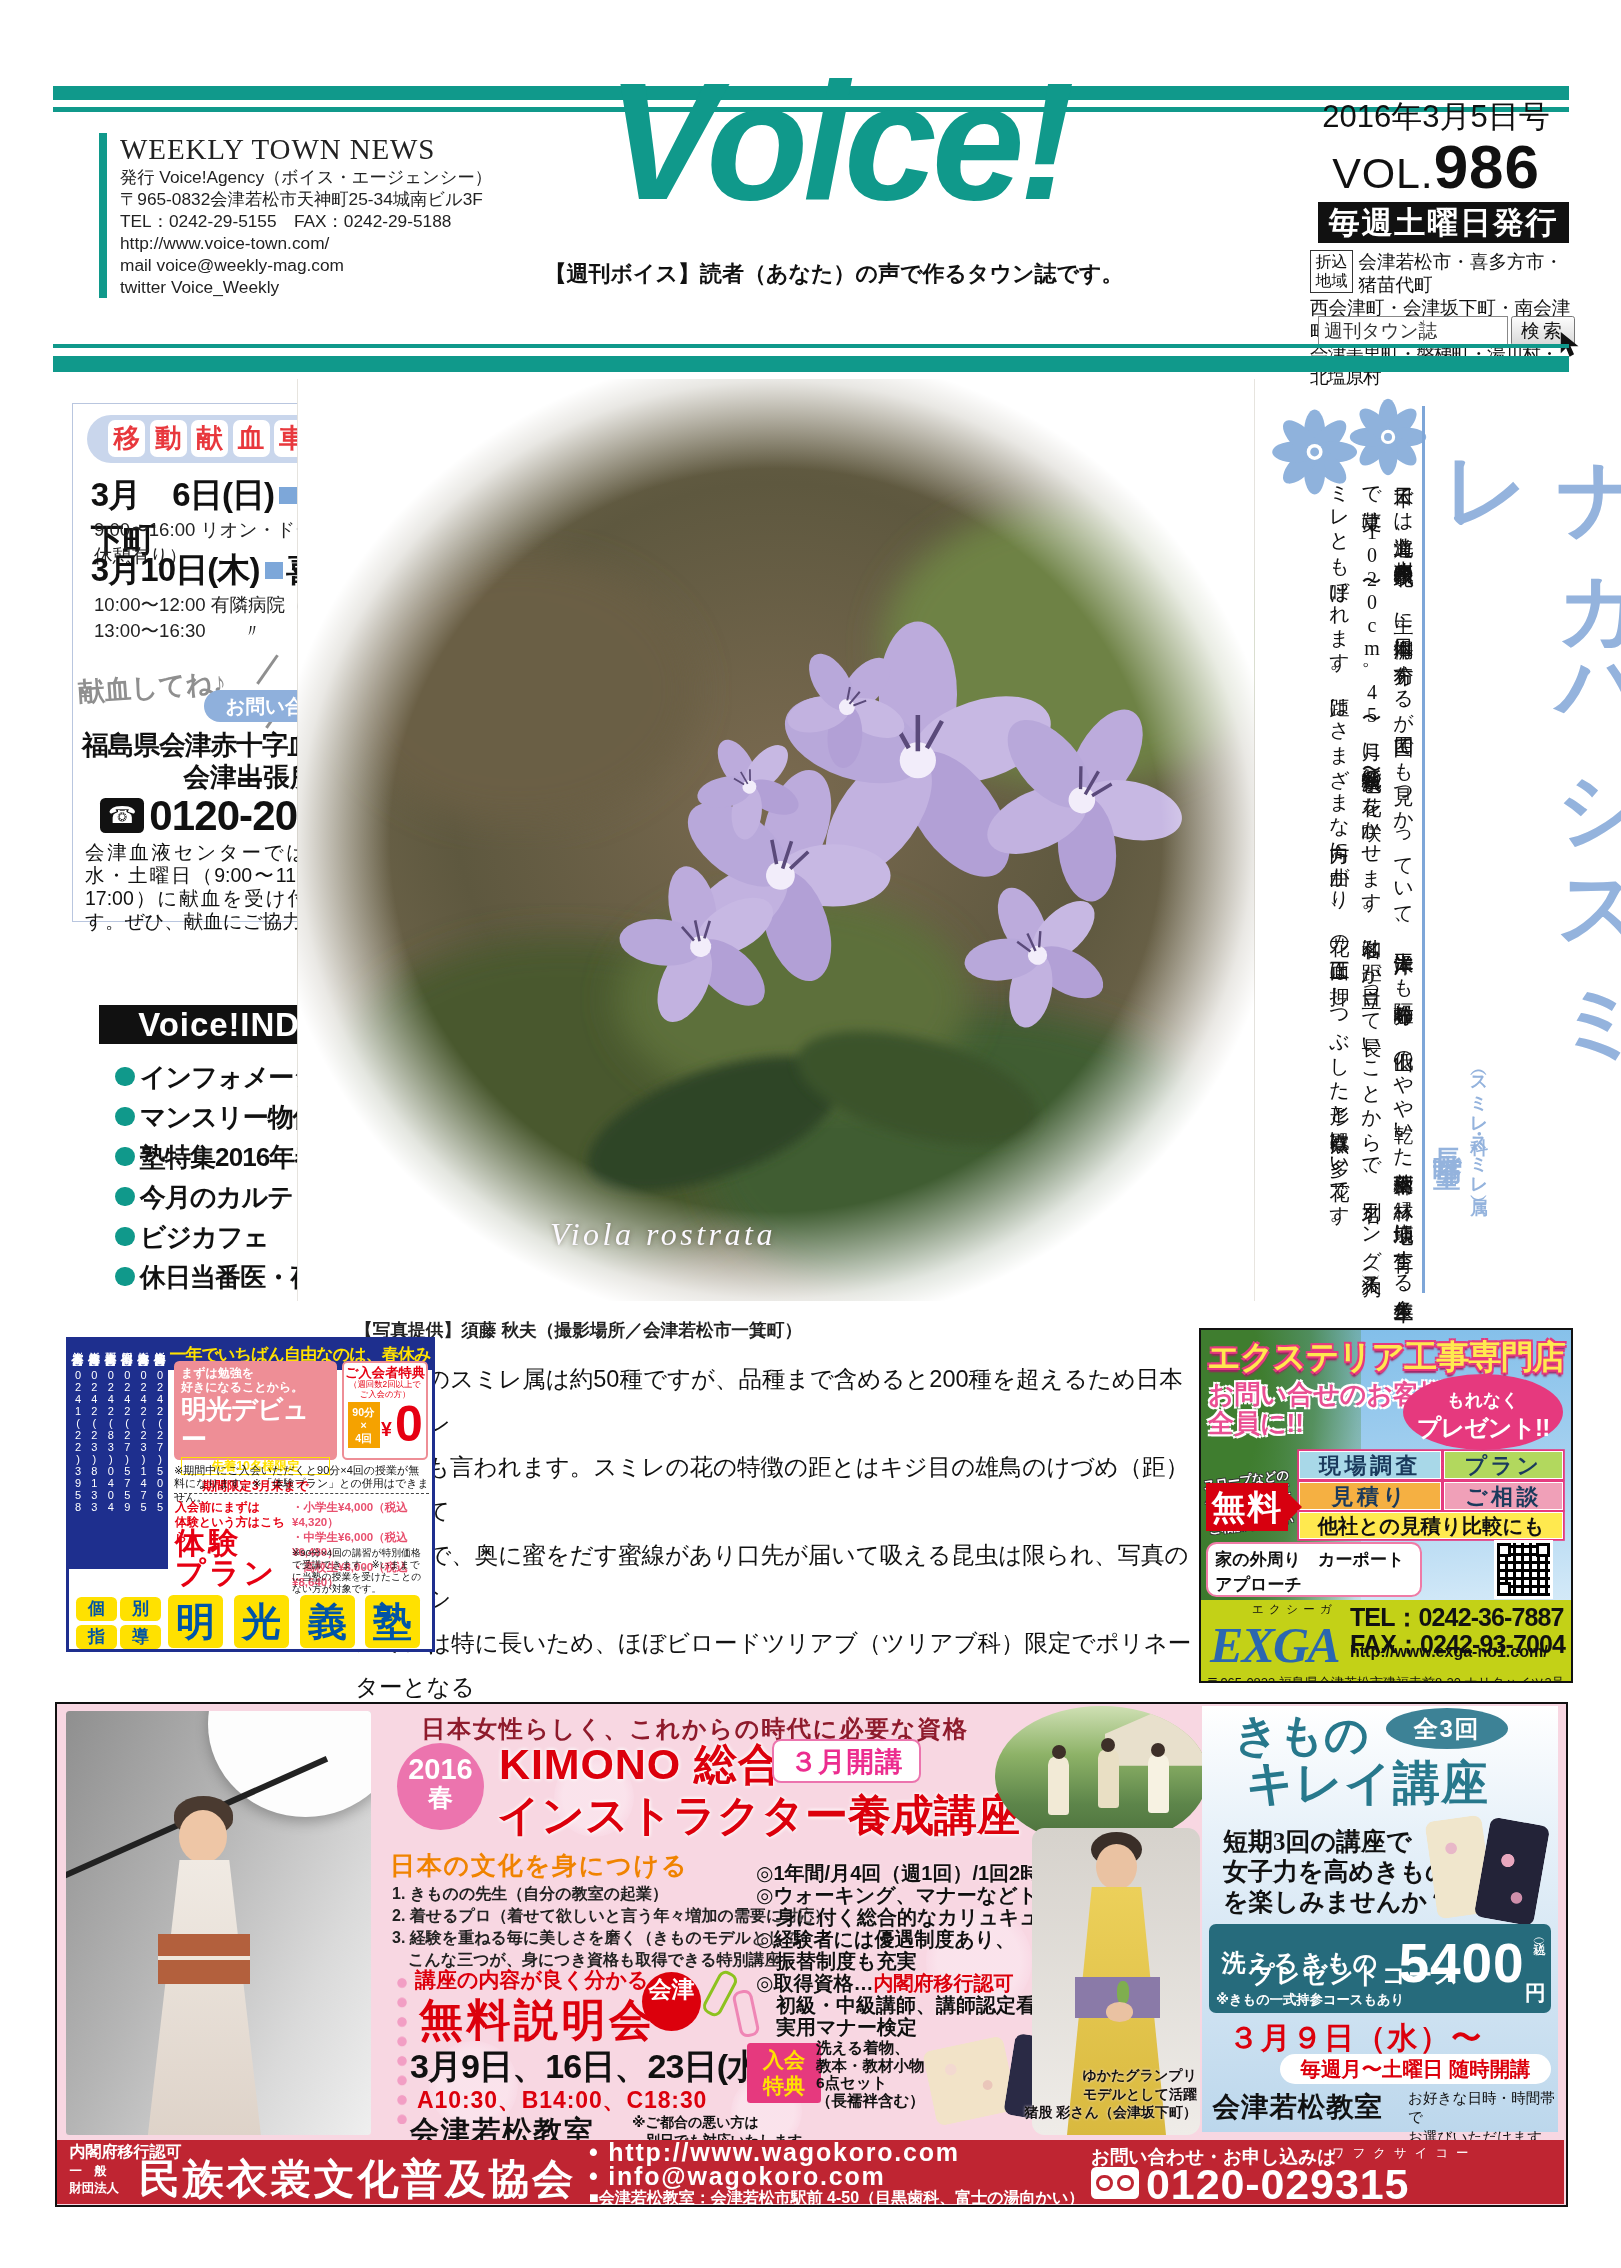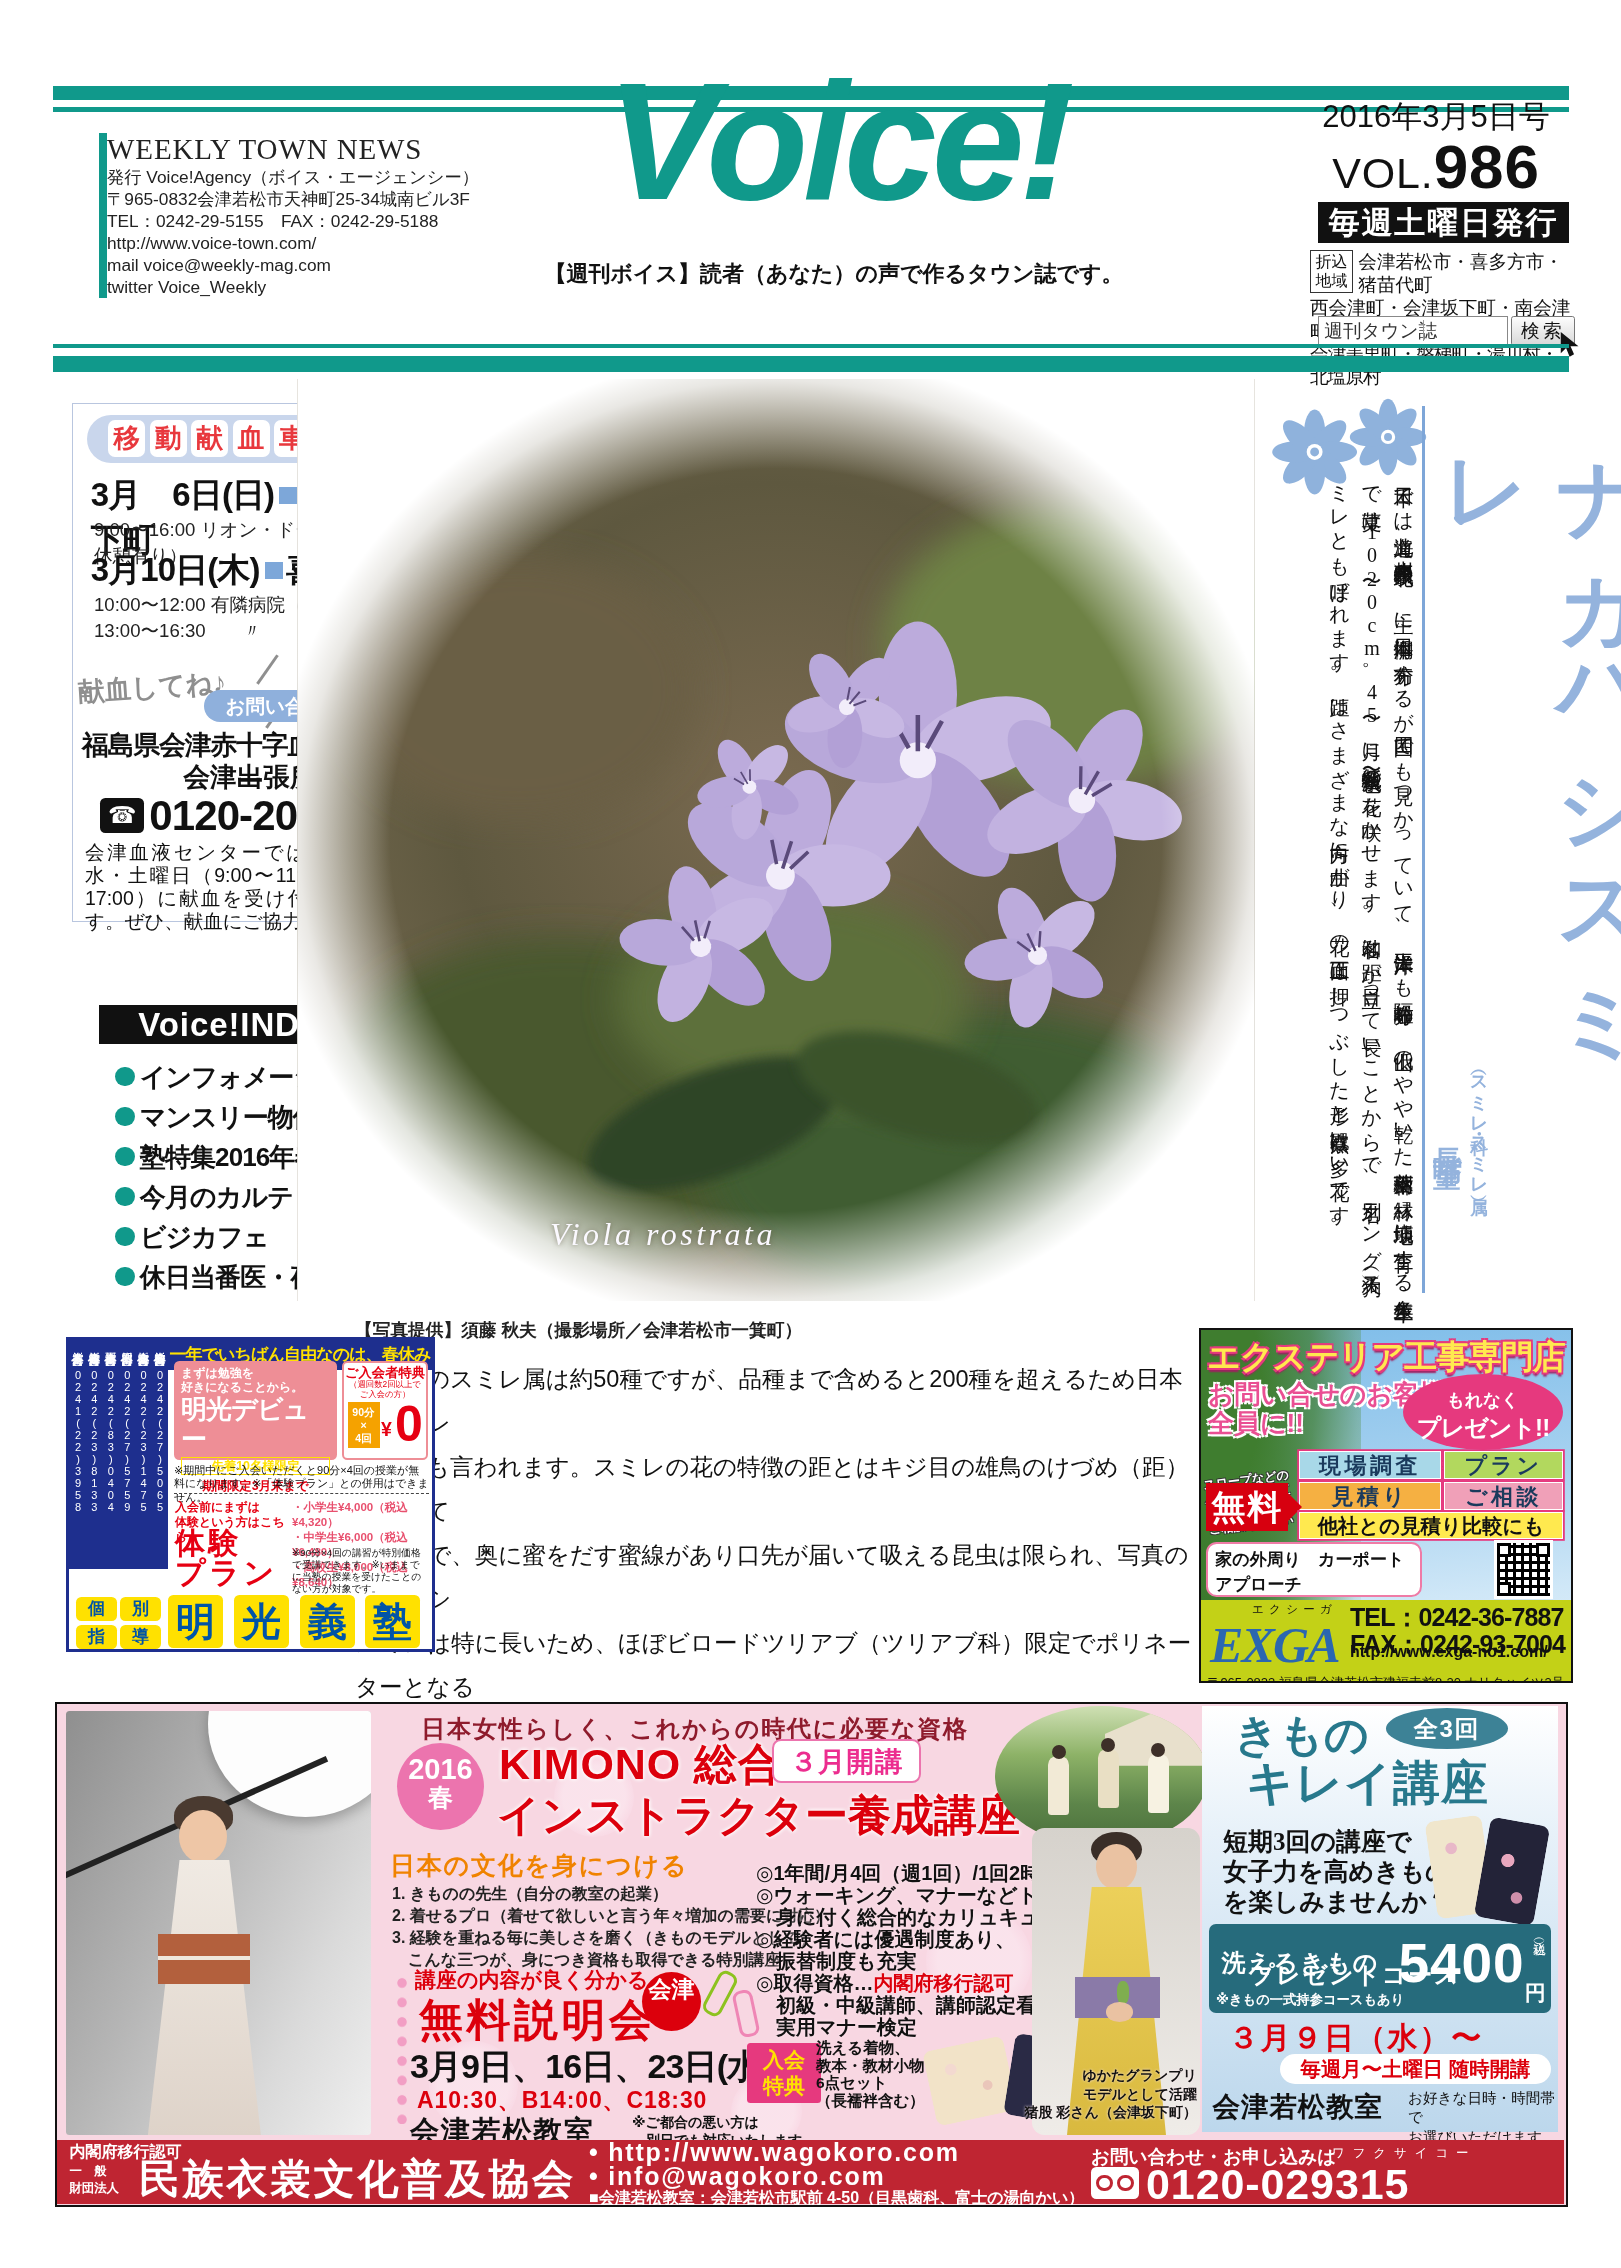--- a/index.html
+++ b/index.html
@@ -7,21 +7,21 @@
  font-family:"Liberation Sans","DejaVu Sans",sans-serif;color:#111;}
 .abs{position:absolute;}
 .serif{font-family:"Liberation Serif","DejaVu Serif",serif;}
 .pre{white-space:pre-line;}
 .teal{background:#10998b;}
 
 #bar1{left:53px;top:86px;width:1516px;height:14px;}
 #bar2{left:53px;top:107px;width:1516px;height:5.3px;}
 #bar3{left:53px;top:344px;width:1516px;height:4.4px;}
 #bar4{left:53px;top:356px;width:1516px;height:16px;}
-#pub{left:99px;top:133px;width:381px;border-left:8.9px solid #10998b;padding-left:0;}
+#pub{left:99px;top:133px;width:381px;border-left:8.9px solid #10998b;padding-left:13px;}
 #pub .kicker{font-size:29px;letter-spacing:0.9px;color:#222;}
 #pub .line{font-size:17.3px;line-height:22px;color:#222;}
 #logo{left:461px;top:53px;width:754px;text-align:center;font-size:167px;line-height:177px;
  font-style:italic;font-weight:bold;color:#10998b;letter-spacing:-5.3px;}
 #tagline{left:497px;top:259px;width:674px;text-align:center;font-size:22px;font-weight:bold;}
 #issue-date{left:1303px;top:96px;width:266px;text-align:center;font-size:31px;}
 #vol{left:1303px;top:131px;width:266px;text-align:center;}
 #vol .v1{font-size:43px;letter-spacing:0.9px;}
 #vol .v2{font-size:62px;font-weight:bold;letter-spacing:0.9px;}
 #pubday{left:1318px;top:202px;width:251px;height:41px;background:#111;color:#fff;font-weight:bold;

